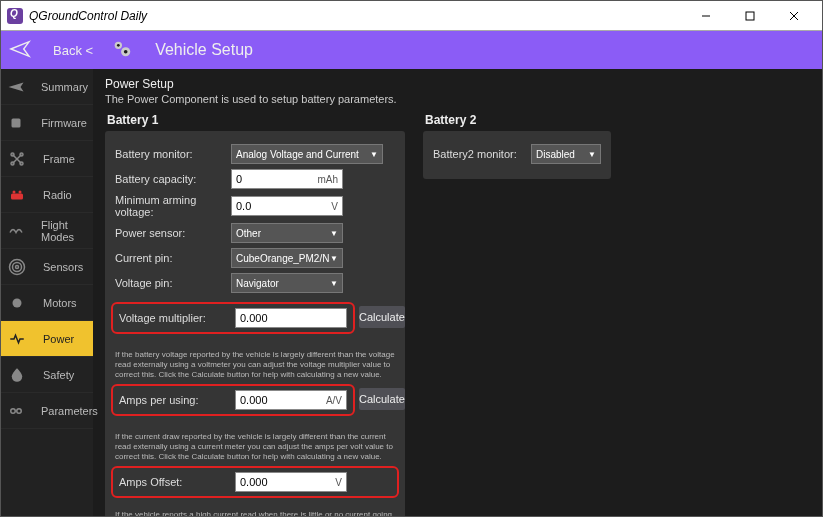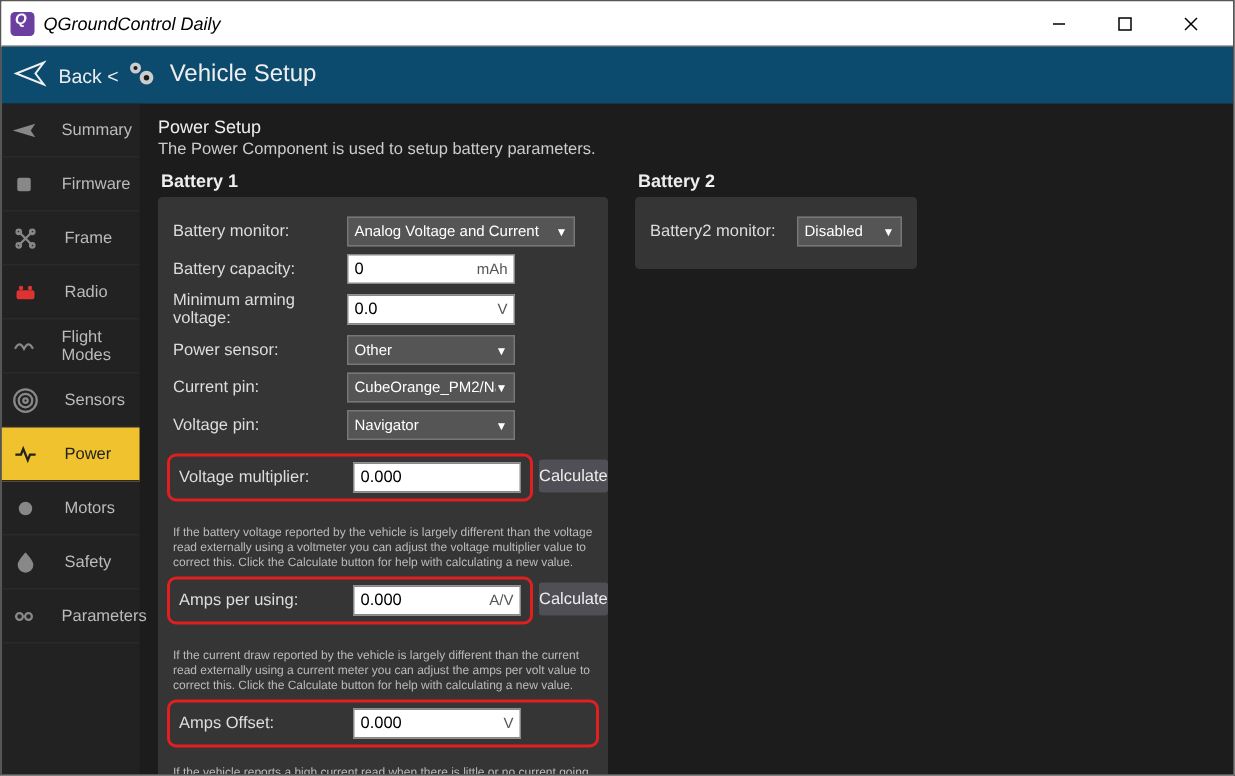--- a/index.html
+++ b/index.html
@@ -50,26 +50,26 @@
   .winbtn svg { width: 10px; height: 10px; }
   .app {
     flex: 1;
     background: #1c1c1c;
     display: flex;
     flex-direction: column;
     overflow: hidden;
   }
   .topbar {
     height: 38px;
-    background: #0c4a6e;
+    background: #8b5cf6;
     display: flex;
     align-items: center;
     padding: 0 8px;
     color: #eee;
-    gap: 4px;
+    gap: 18px;
   }
   .topbar .planeicon svg{ width:22px; height:22px; }
   .topbar .back { font-size: 13px; margin-left:4px;}
   .topbar .gears svg{ width:22px; height:22px; }
   .topbar .section-title { font-size: 16px; margin-left:4px; font-weight:400;}
   .body {
     flex: 1;
     display: flex;
     overflow: hidden;
   }
@@ -246,35 +246,35 @@
         <div class="sideitem">
           <span class="sideicon">
               <svg viewBox="0 0 24 24" fill="none" stroke="#888" stroke-width="2">
                 <circle cx="12" cy="12" r="2"></circle>
                 <circle cx="12" cy="12" r="6"></circle>
                 <circle cx="12" cy="12" r="10"></circle>
               </svg>
             </span>
           <span>Sensors</span>
         </div>
+        <div class="sideitem">
+          <span class="sideicon">
+              <svg viewBox="0 0 24 24" fill="#888">
+                <circle cx="12" cy="12" r="6"></circle>
+              </svg>
+            </span>
+          <span>Motors</span>
+        </div>
         <div class="sideitem active">
           <span class="sideicon">
               <svg viewBox="0 0 24 24" fill="none" stroke="#222" stroke-width="2">
                 <path d="M3 12 L8 12 L10 7 L14 17 L16 12 L21 12"></path>
               </svg>
             </span>
           <span>Power</span>
-        </div>
-        <div class="sideitem">
-          <span class="sideicon">
-              <svg viewBox="0 0 24 24" fill="#888">
-                <circle cx="12" cy="12" r="6"></circle>
-              </svg>
-            </span>
-          <span>Motors</span>
         </div>
         <div class="sideitem">
           <span class="sideicon">
               <svg viewBox="0 0 24 24" fill="#888">
                 <path d="M12 3 C12 3 5 10 5 14 A7 7 0 0 0 19 14 C19 10 12 3 12 3 Z"></path>
               </svg>
             </span>
           <span>Safety</span>
         </div>
         <div class="sideitem">

